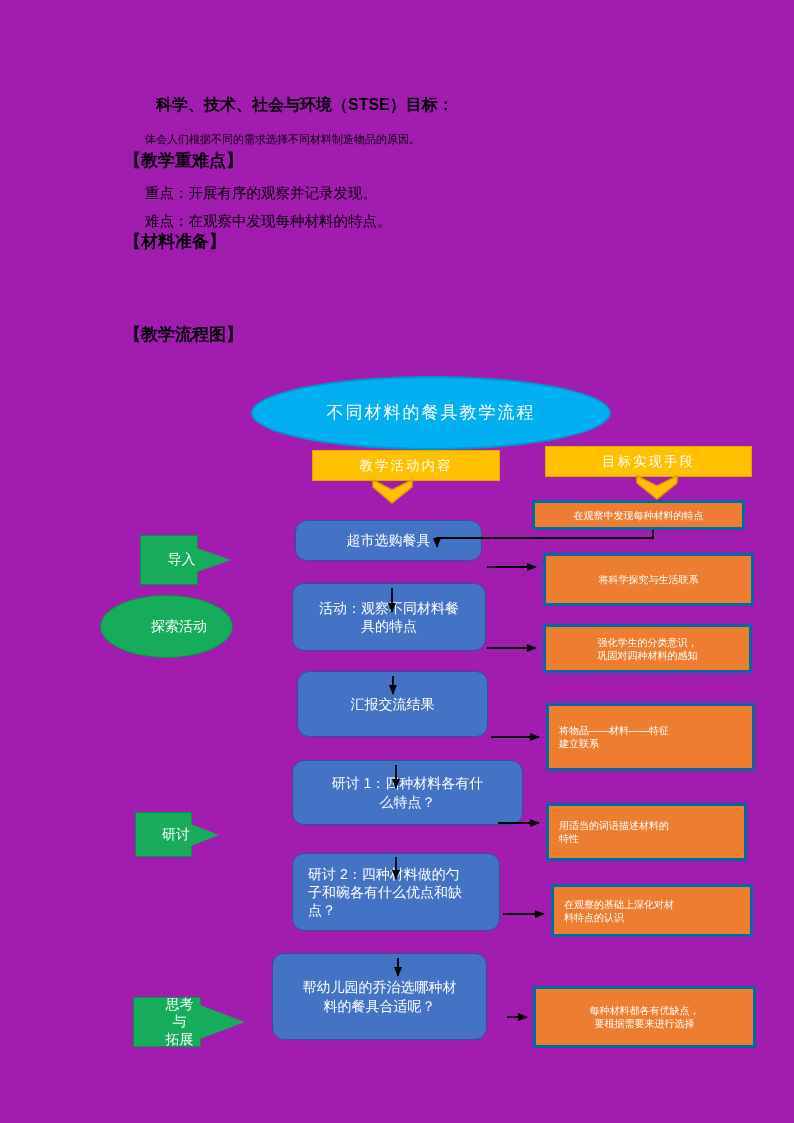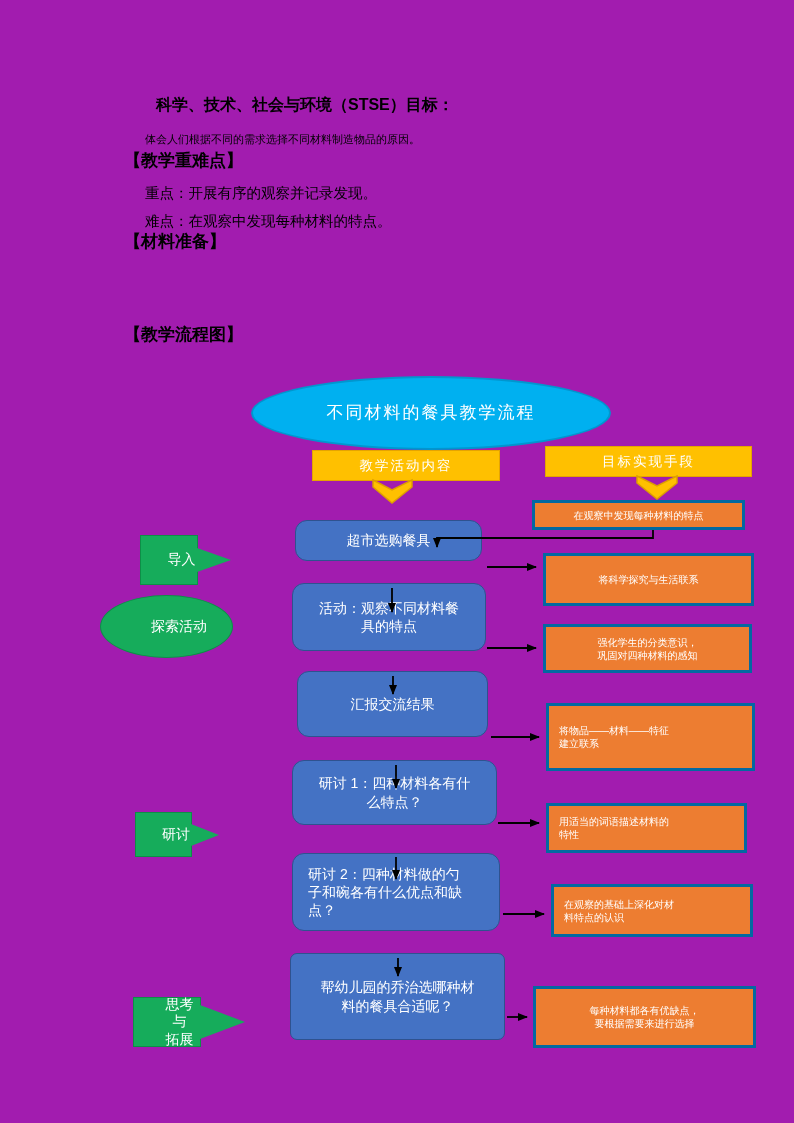--- a/index.html
+++ b/index.html
@@ -35,31 +35,31 @@
   }
   #hdr-left{left:312px;top:450px;width:188px;height:31px;}
   #hdr-right{left:545px;top:446px;width:207px;height:31px;}
   .activity{
     background:var(--activity-fill,#4472C4);border:1.5px solid #2F528F;border-radius:12px;
     font-size:14px;
   }
   #b1{left:295px;top:520px;width:187px;height:41px;}
   #b2{left:292px;top:583px;width:194px;height:68px;}
   #b3{left:297px;top:671px;width:191px;height:66px;}
-  #b4{left:292px;top:760px;width:205px;height:65px;text-align:center;}
+  #b4{left:292px;top:760px;width:231px;height:65px;text-align:center;}
   #b5{left:292px;top:853px;width:208px;height:78px;}
-  #b6{left:290px;top:953px;width:215px;height:87px;border-radius:7px;}
+  #b6{left:272px;top:953px;width:215px;height:87px;}
   .goal{
     background:var(--goal-fill,#ED7D31);border:3px solid #0369a1;font-size:10px;
   }
   #o0{left:532px;top:500px;width:213px;height:30px;}
   #o1{left:543px;top:553px;width:211px;height:53px;}
   #o2{left:543px;top:624px;width:209px;height:49px;}
   #o3{left:546px;top:703px;width:209px;height:68px;}
-  #o4{left:546px;top:803px;width:201px;height:50px;}
+  #o4{left:546px;top:803px;width:201px;height:58px;}
   #o5{left:551px;top:884px;width:202px;height:53px;}
   #o6{left:533px;top:986px;width:223px;height:62px;}
   .al{justify-content:flex-start;text-align:left;padding:8px 10px;}
   #b5{padding:0 15px;}
   
   .stage{
     position:absolute;background:var(--stage-fill,#16AC5B);border:1.5px solid #0D8F47;
     display:flex;align-items:center;justify-content:center;color:var(--text-on-shapes,#fff);
     font-size:14px;text-align:center;white-space:pre-line;line-height:1.25;box-sizing:border-box;padding-left:25px;
   }

